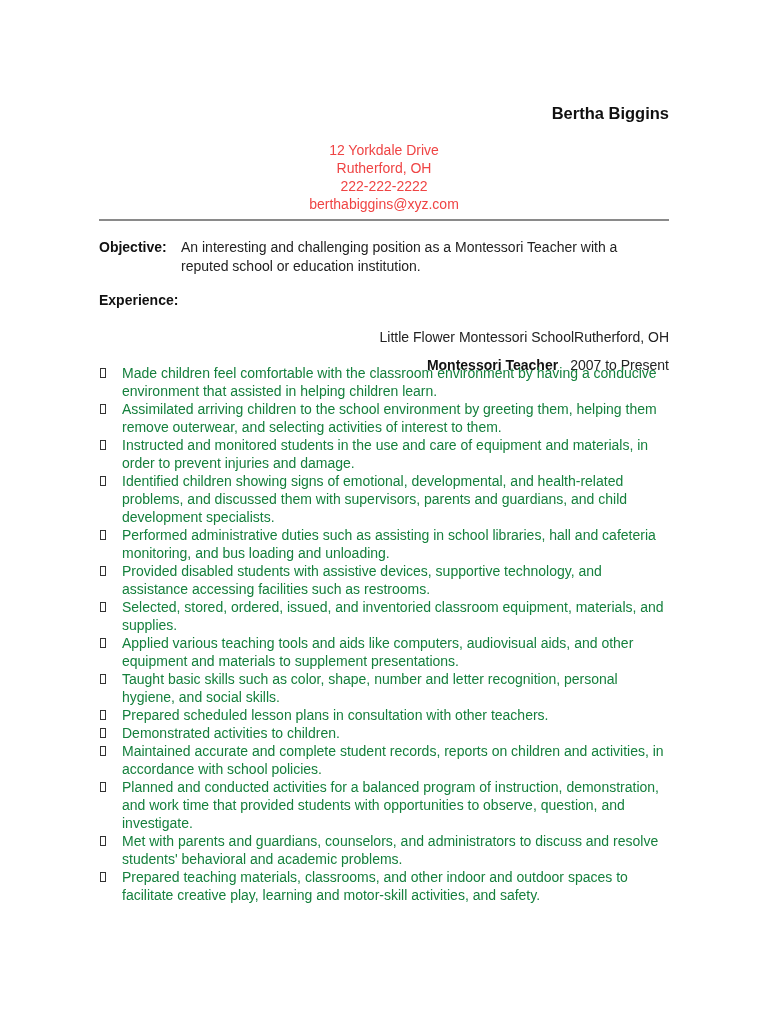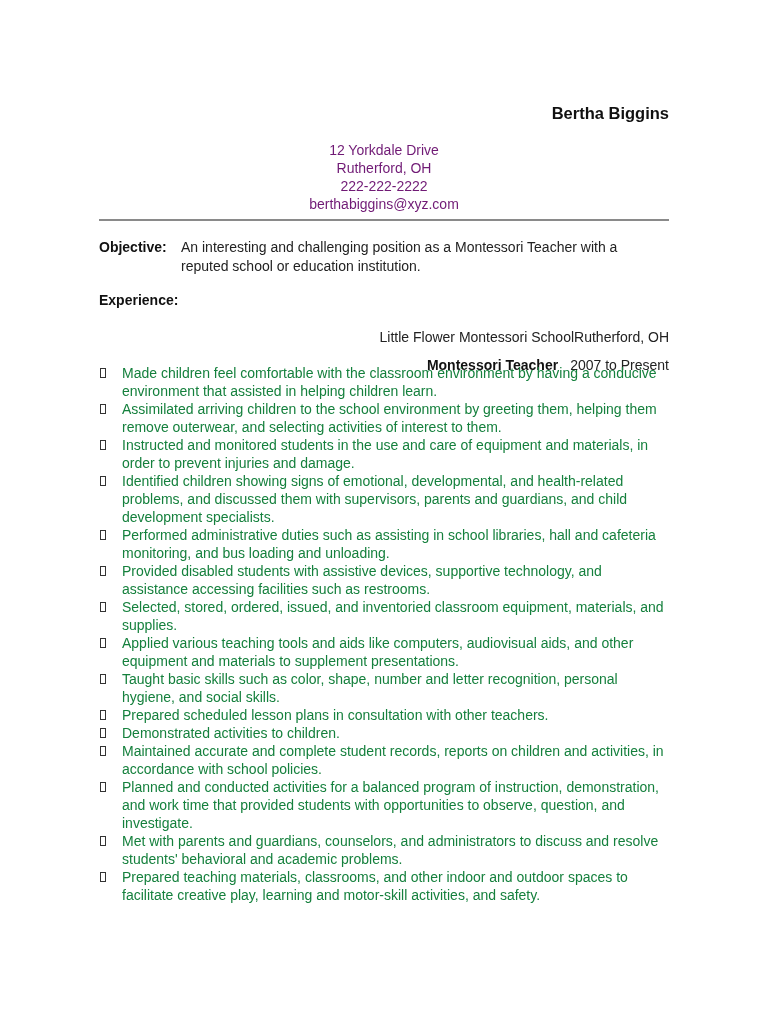--- a/index.html
+++ b/index.html
@@ -32,21 +32,21 @@
       color: #111;
     }
     .contact {
       position: absolute;
       top: 141px;
       left: 0;
       width: 570px;
       text-align: center;
       font-size: 14px;
       line-height: 18px;
-      color: #701a75;
+      color: #ef4444;
     }
     .rule {
       position: absolute;
       top: 219px;
       left: 0;
       width: 570px;
       height: 2px;
       background: #8a8a8a;
     }
     .objective {

